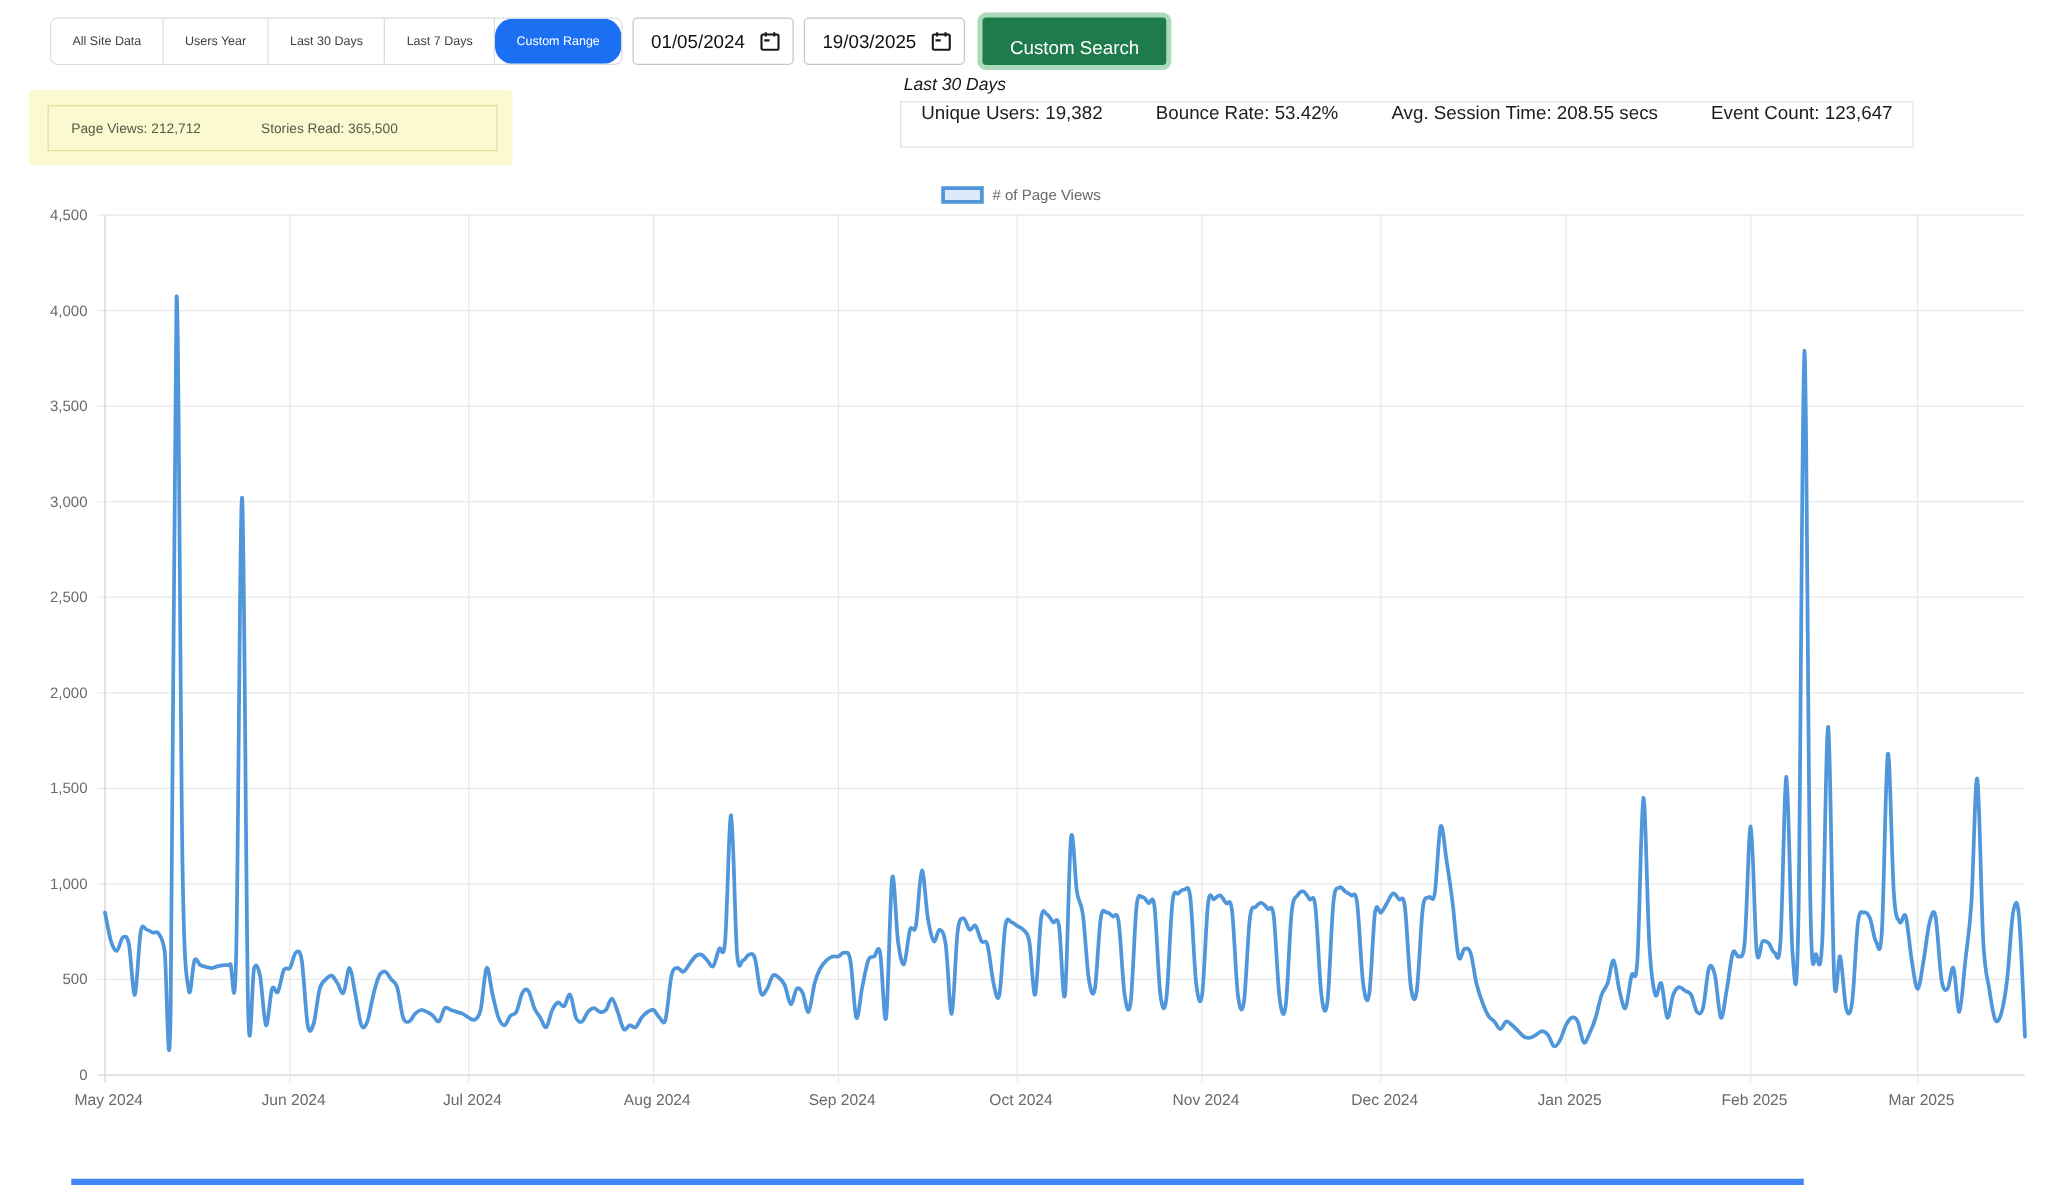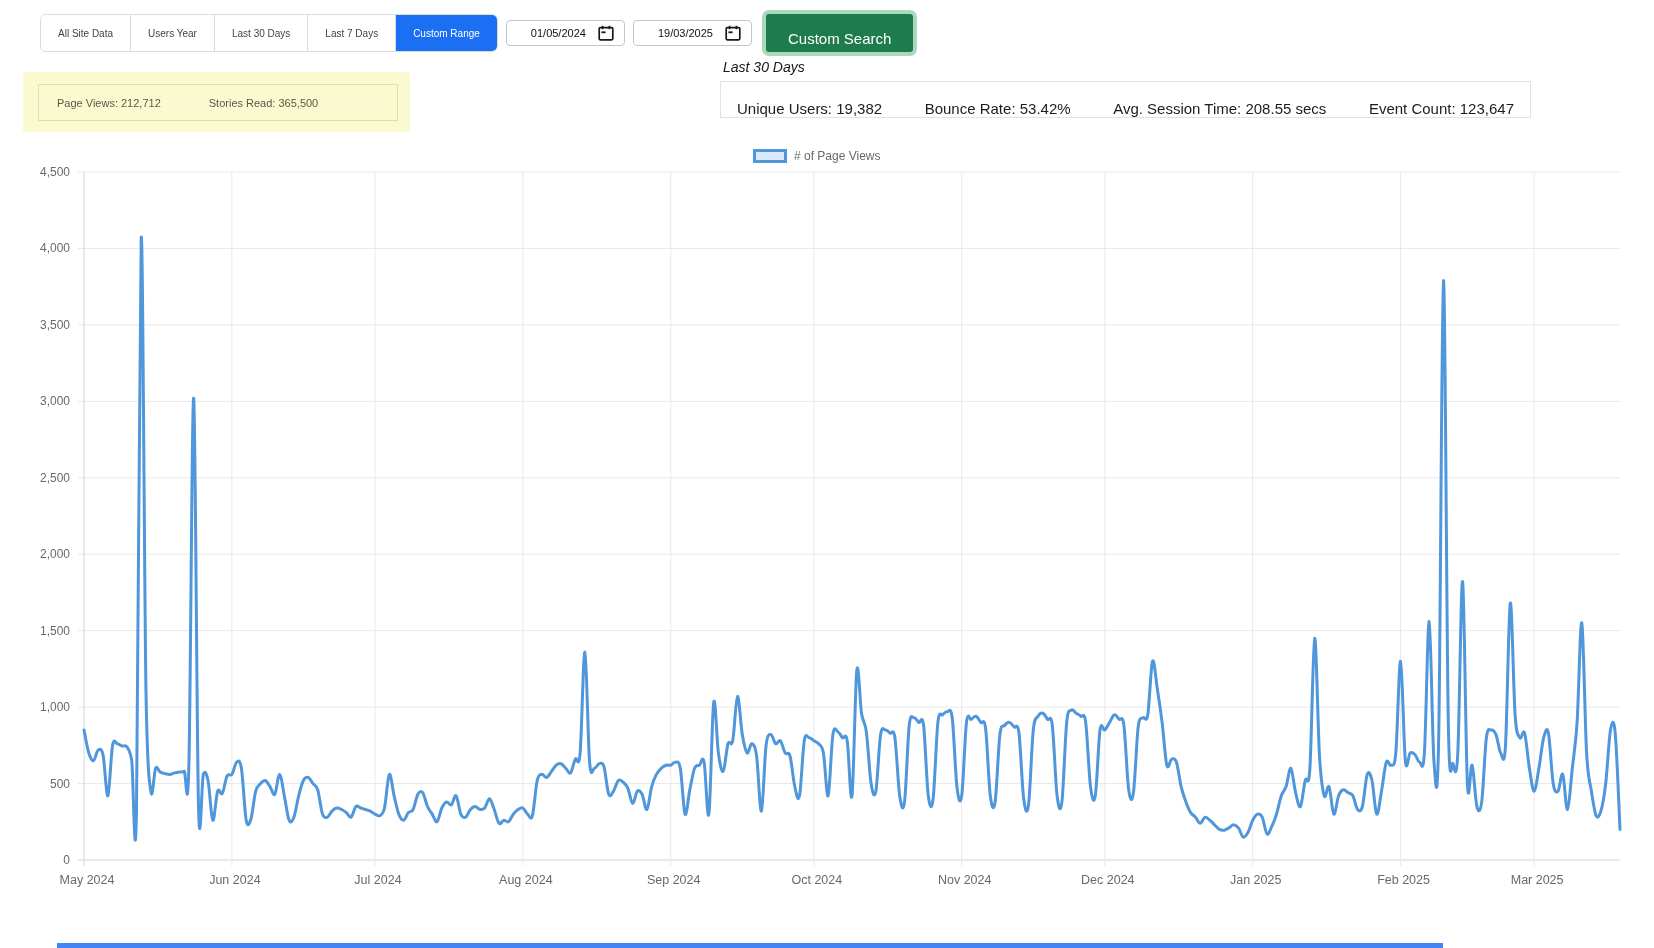--- a/index.html
+++ b/index.html
@@ -3,34 +3,34 @@
 <meta charset="utf-8">
 <style>
   html,body{margin:0;padding:0;background:#ffffff;}
   body{font-family:"Liberation Sans", sans-serif;}
   #page{position:relative;width:1654px;height:948px;background:#fff;overflow:hidden;}
 
   
   .toolbar{position:absolute;left:40px;top:14px;display:flex;align-items:center;}
   .seg-group{display:flex;border:1px solid #d8dbe0;border-radius:6px;overflow:hidden;background:#fff;height:38px;box-sizing:border-box;}
   .seg{display:flex;align-items:center;padding:0 17px;font-size:10px;color:#3f4349;background:#fff;border:none;border-right:1px solid #d8dbe0;cursor:pointer;white-space:nowrap;font-family:inherit;}
-  .seg:last-child{border-right:none;}
+  .seg:last-child{border-right:none;border-radius:14px;}
   .seg.active{background:#1b6ff2;color:#ffffff;font-weight:500;}
-  .date-box{display:flex;align-items:center;gap:12px;height:26px;box-sizing:border-box;border:1px solid #c2c6cb;border-radius:4px;background:#fff;padding:0 10px 0 24px;margin-left:8px;font-size:11px;color:#101214;cursor:text;}
+  .date-box{display:flex;align-items:center;gap:12px;height:38px;box-sizing:border-box;border:1px solid #c2c6cb;border-radius:4px;background:#fff;padding:0 10px 0 14px;margin-left:8px;font-size:15px;color:#101214;cursor:text;}
   .cal{width:16px;height:16px;flex:0 0 auto;cursor:pointer;}
   .btn-green{margin-left:14px;height:38px;box-sizing:border-box;border:none;border-radius:3px;background:#1e7b4b;color:#fff;font-size:15px;font-weight:500;padding:16px 22px;cursor:pointer;box-shadow:0 0 0 4px #abd9bc;font-family:inherit;}
 
   
   .hl-panel{position:absolute;left:23px;top:72px;width:387px;height:60px;background:#fbf9cf;border-radius:2px;}
   .hl-inner{position:absolute;left:15px;top:12px;width:360px;height:37px;border:1px solid #e3dea4;display:flex;align-items:center;gap:48px;padding-left:18px;box-sizing:border-box;}
   .hl-inner span{font-size:11px;color:#585a48;white-space:nowrap;}
 
   
   .period-label{position:absolute;left:723px;top:59px;font-size:14px;font-style:italic;color:#15171a;}
-  .stats-bar{position:absolute;left:720px;top:81px;width:811px;height:37px;box-sizing:border-box;border:1px solid #dfe3e7;background:#fff;display:flex;align-items:flex-end;justify-content:space-between;padding:0 16px;}
+  .stats-bar{position:absolute;left:720px;top:81px;width:811px;height:37px;box-sizing:border-box;border:1px solid #dfe3e7;background:#fff;display:flex;align-items:flex-start;justify-content:space-between;padding:0 16px;}
   .stats-bar span{font-size:15px;color:#1a1d21;white-space:nowrap;}
 
   
   .legend{position:absolute;left:753px;top:149px;display:flex;align-items:center;gap:7px;cursor:pointer;}
   .legend-swatch{width:28px;height:8px;background:#dbe9fa;border:3px solid #4f96db;}
   .legend-label{font-size:12px;color:#666a6e;}
 
   
   #chart-svg{position:absolute;left:0;top:0;}
   .bottom-bar{position:absolute;left:57px;top:943px;width:1386px;height:5px;background:#4285f4;}

